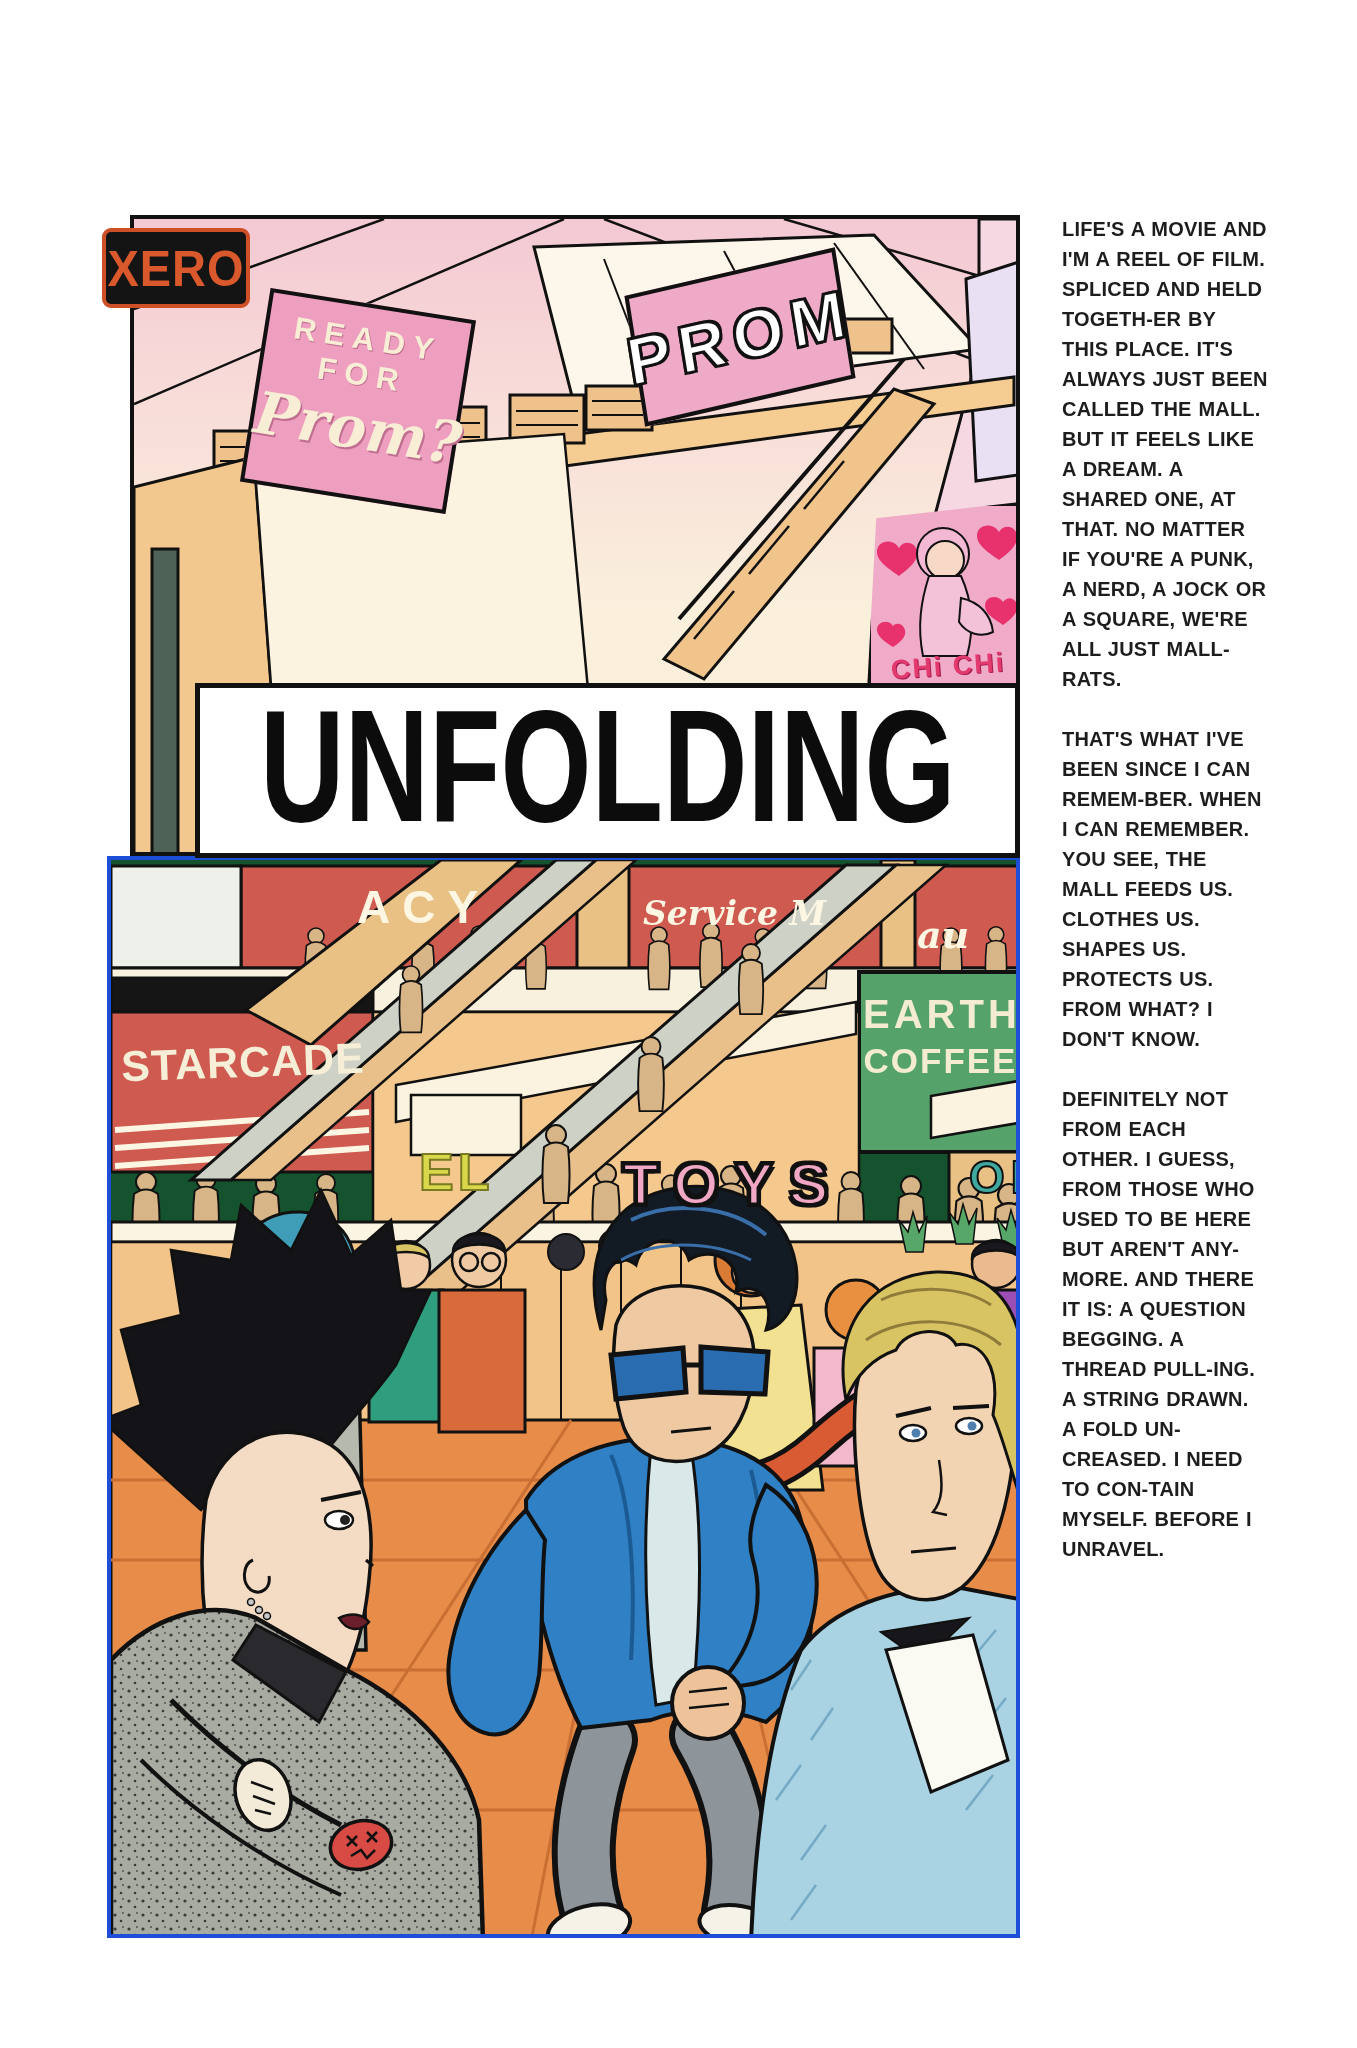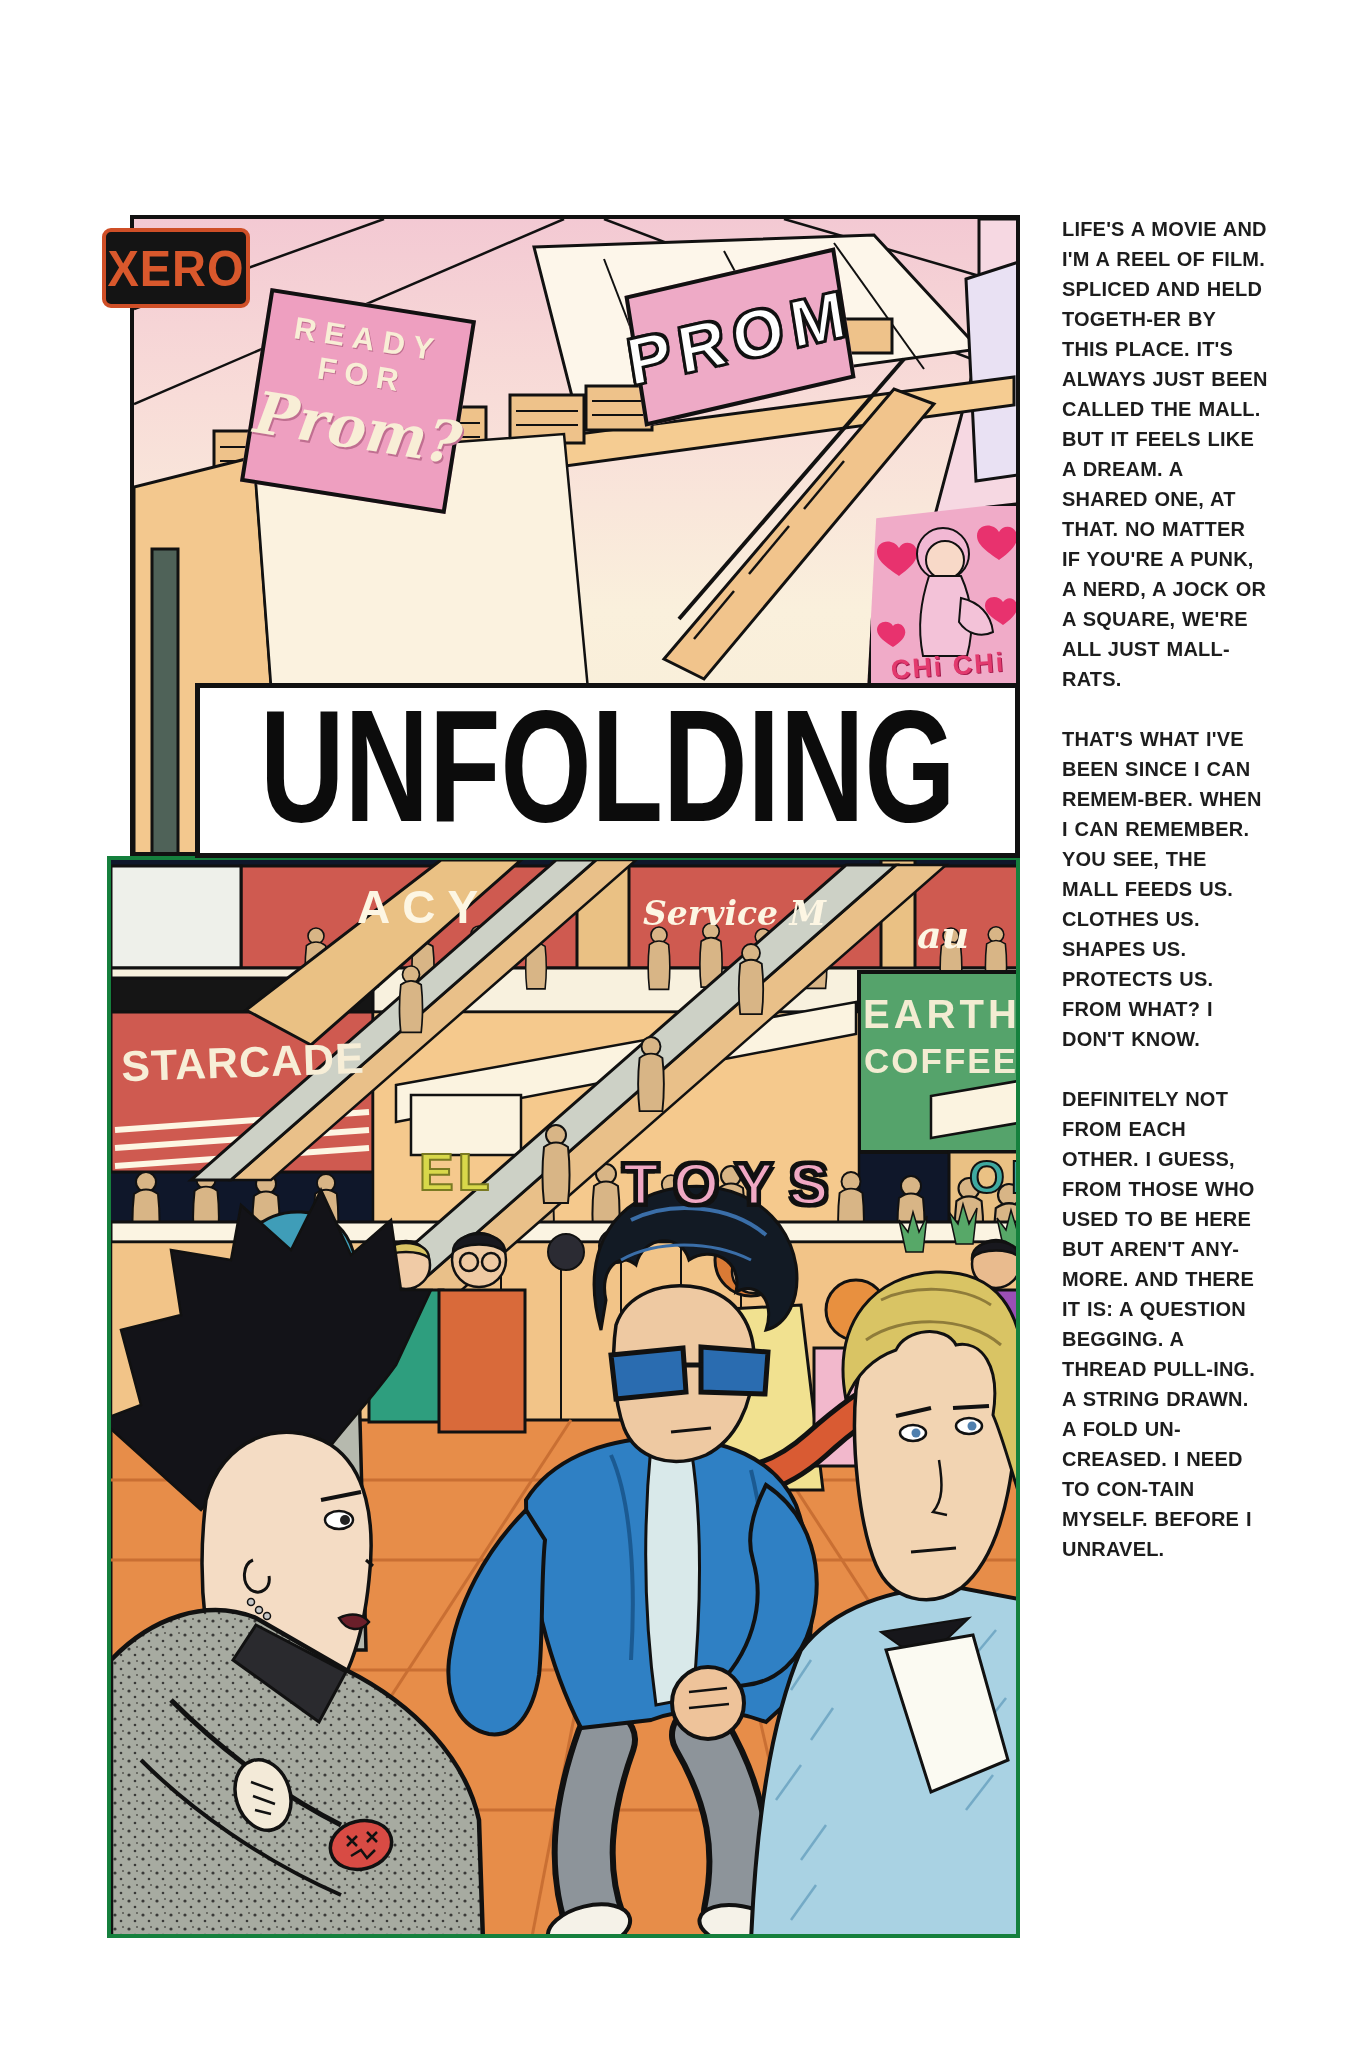--- a/index.html
+++ b/index.html
@@ -1,20 +1,20 @@
 <!DOCTYPE html>
 <html><head>
 <meta charset="utf-8">
 <style>
   html,body{margin:0;padding:0;}
   body{width:1357px;height:2048px;background:#ffffff;font-family:"Liberation Sans",sans-serif;position:relative;overflow:hidden;}
   .page{position:absolute;inset:0;}
   .artwork{position:absolute;left:107px;top:215px;width:913px;height:1723px;}
   .panel-top{position:absolute;left:23px;top:0;width:890px;height:641px;border:4px solid #111;box-sizing:border-box;background:linear-gradient(180deg,#f3c9d3 0%,#f8dcd8 28%,#faf0dc 62%,#f7ecd5 100%);overflow:hidden;}
-  .panel-bottom{position:absolute;left:0;top:641px;width:913px;height:1082px;border:4px solid #15803d;box-sizing:border-box;background:#0f172a;overflow:hidden;}
+  .panel-bottom{position:absolute;left:0;top:641px;width:913px;height:1082px;border:4px solid #1d4ed8;box-sizing:border-box;background:#14532d;overflow:hidden;}
   .title-box{position:absolute;left:88px;top:468px;width:825px;height:175px;background:#ffffff;border:5px solid #111;box-sizing:border-box;z-index:30;display:flex;align-items:flex-end;justify-content:center;overflow:hidden;}
   .title-box span{font-weight:bold;font-size:150px;letter-spacing:0px;color:#0c0c0c;transform:scale(0.78,1.06);white-space:nowrap;}
   .xero{position:absolute;left:102px;top:228px;width:148px;height:80px;background:#141414;border:4px solid #cf4f27;border-radius:9px;box-sizing:border-box;display:flex;align-items:center;justify-content:center;z-index:40;text-align:center;}
   .xero span{color:#d9582c;font-weight:bold;font-size:47px;letter-spacing:1px;transform:scaleY(1.05);}
   .narration{position:absolute;left:1062px;top:214px;width:206px;color:#1d1d1d;}
   .narration p{margin:0 0 30px 0;font-size:20px;line-height:1.5;font-weight:bold;letter-spacing:0.2px;word-spacing:1px;}
   
   .sign{position:absolute;box-sizing:border-box;}
   .ready-sign{left:120px;top:84px;width:208px;height:196px;background:#ee9fc0;border:4px solid #111;transform:rotate(9deg);text-align:center;padding-top:14px;z-index:5;}
   .ready-line{color:#f8eed6;font-weight:bold;font-size:31px;letter-spacing:8px;line-height:1.15;text-shadow:1px 1px 0 #c06f91;}
@@ -22,21 +22,21 @@
   .prom-banner{left:498px;top:52px;width:216px;height:132px;background:#eeaac6;border:4px solid #111;transform:rotate(-13deg) skewX(-4deg);display:flex;align-items:center;justify-content:center;z-index:5;}
   .prom-banner span{color:#ffffff;font-weight:bold;font-size:66px;letter-spacing:8px;-webkit-text-stroke:2px #111;text-shadow:-2px -2px 0 #111,2px -2px 0 #111,-2px 2px 0 #111,2px 2px 0 #111;}
   .chichi{left:733px;top:283px;width:154px;height:202px;background:#f0abc8;border:4px solid #111;clip-path:polygon(6% 8%,100% 0,100% 100%,0 94%);z-index:5;}
   .chichi-text{position:absolute;left:4px;bottom:18px;width:100%;text-align:center;color:#e23a6e;font-weight:bold;font-size:27px;letter-spacing:2px;transform:rotate(-4deg);text-shadow:1px 1px 0 #a3174a;}
   
   .ovl{position:absolute;white-space:nowrap;z-index:6;}
   .acy{left:246px;top:20px;color:#fdf6e3;font-weight:bold;font-size:46px;letter-spacing:12px;}
   .service{left:532px;top:34px;color:#fdf6e3;font-family:"DejaVu Serif",serif;font-style:italic;font-weight:bold;font-size:33px;}
   .service-frag{left:806px;top:52px;color:#fdf6e3;font-family:"DejaVu Serif",serif;font-style:italic;font-weight:bold;font-size:38px;}
   .starcade{left:8px;top:178px;width:248px;text-align:center;color:#f7eed7;font-weight:bold;font-size:43px;letter-spacing:1px;transform:rotate(-2deg);}
-  .earth{left:752px;top:132px;width:155px;text-align:right;color:#f3ecd2;font-weight:bold;z-index:6;position:absolute;}
+  .earth{left:752px;top:132px;width:155px;text-align:center;color:#f3ecd2;font-weight:bold;z-index:6;position:absolute;}
   .earth .l1{font-size:40px;letter-spacing:4px;}
   .earth .l2{font-size:35px;letter-spacing:2px;margin-top:4px;}
   .toys{left:512px;top:258px;color:#f0a8c4;font-weight:bold;font-size:58px;letter-spacing:16px;-webkit-text-stroke:3px #111;text-shadow:-3px -3px 0 #111,3px -3px 0 #111,-3px 3px 0 #111,3px 3px 0 #111;margin-top:32px;}
   .el{left:308px;top:282px;color:#d8d84a;font-weight:bold;font-size:52px;letter-spacing:4px;-webkit-text-stroke:2px #7a7a22;}
   .od{left:858px;top:290px;color:#3fa9a0;font-weight:bold;font-size:46px;letter-spacing:6px;-webkit-text-stroke:2px #111;}
 </style>
 </head>
 <body>
 
 <div class="page">

